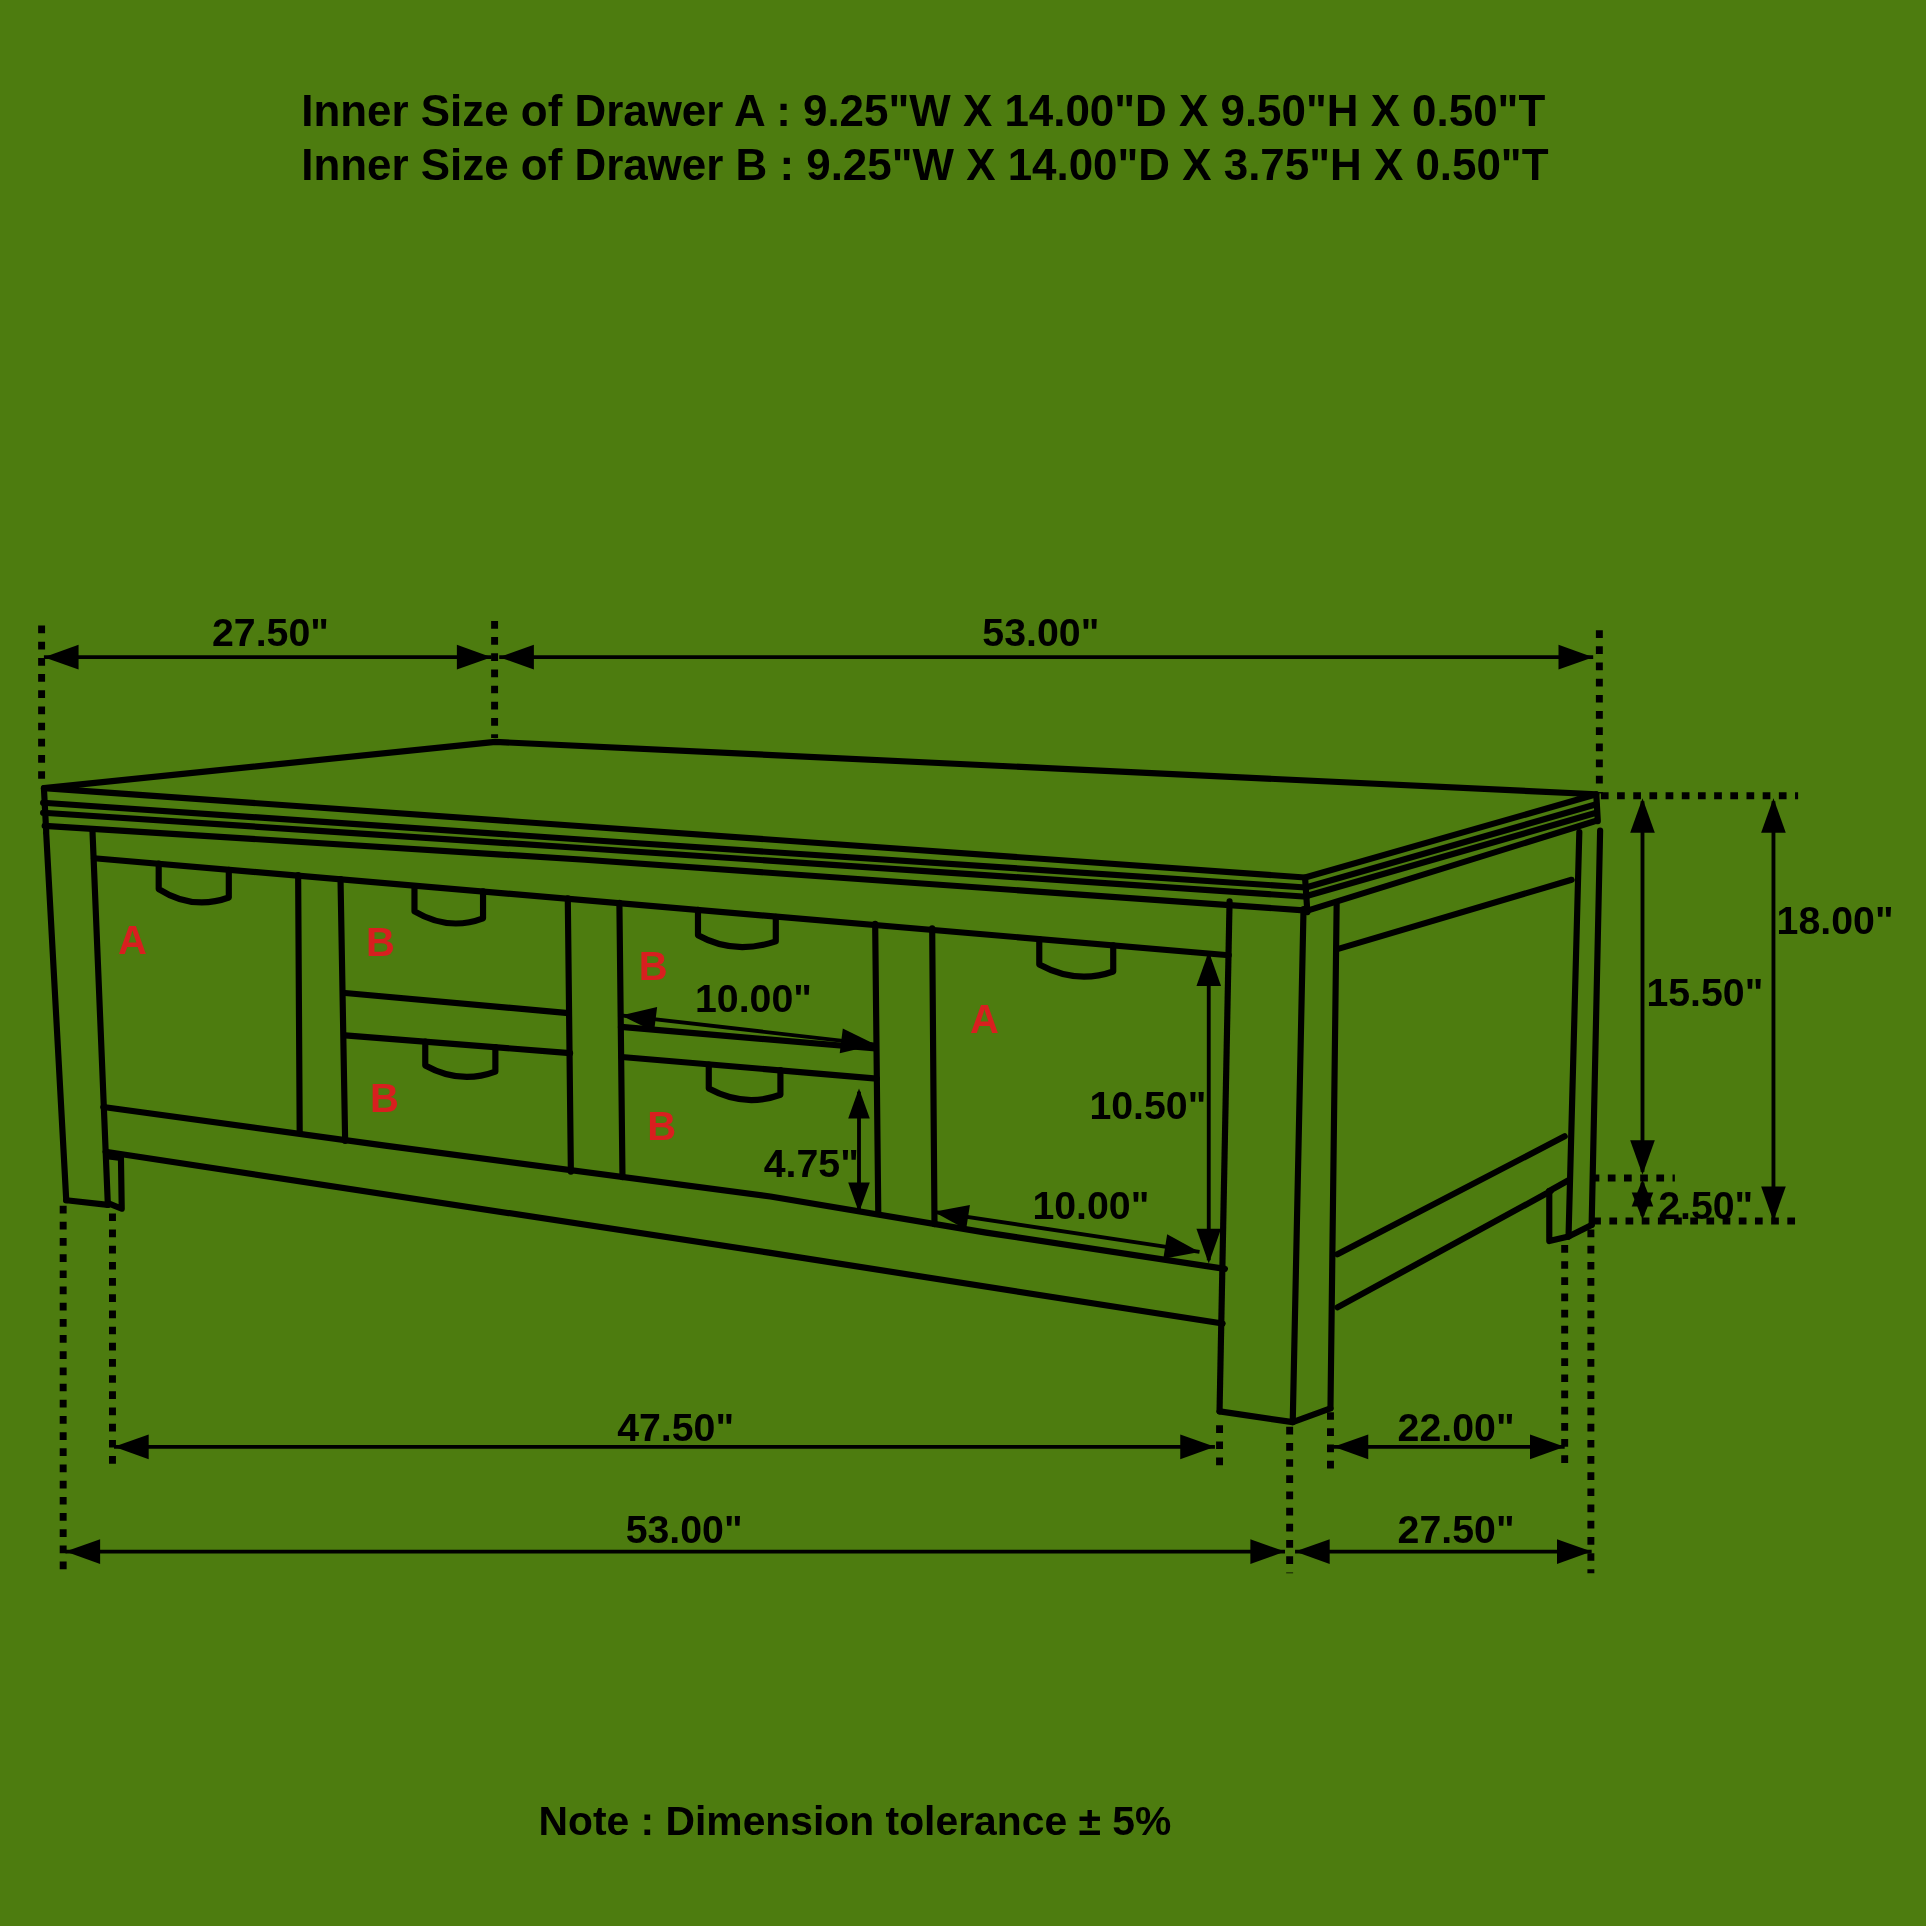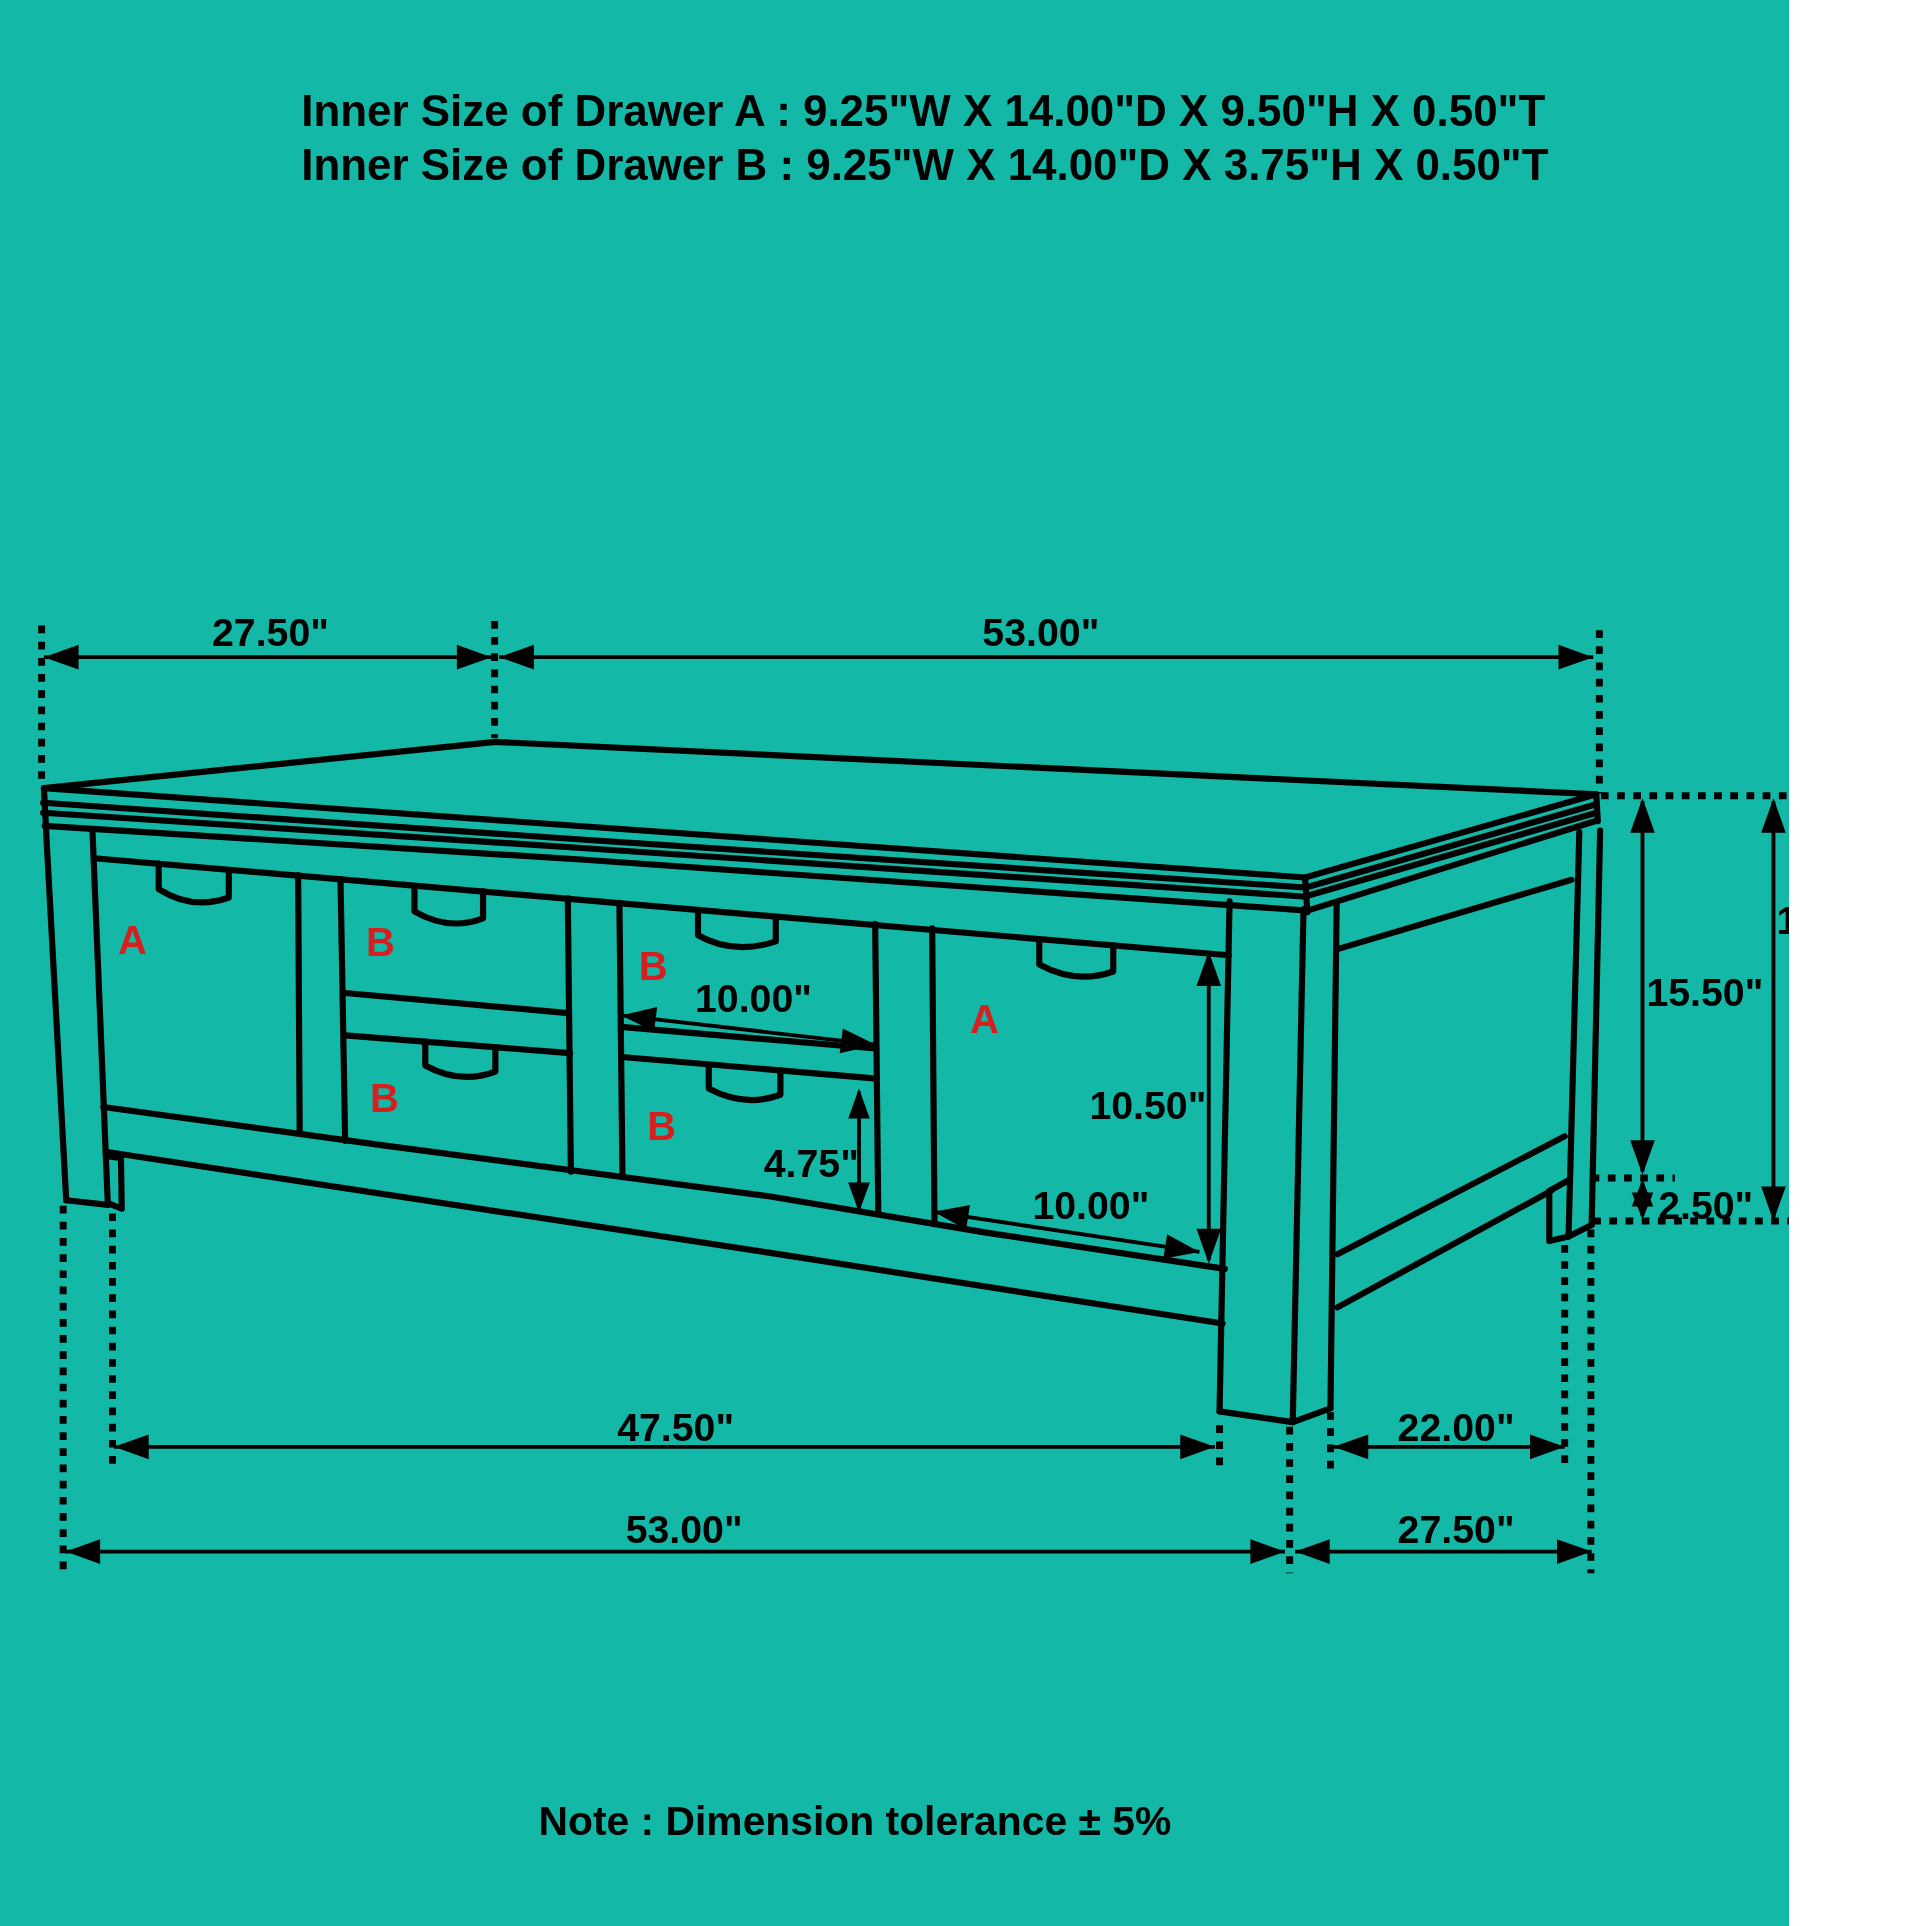--- a/index.html
+++ b/index.html
@@ -1,16 +1,16 @@
 <!DOCTYPE html>
 <html style="font-size:12.3px"><head>
 <meta charset="utf-8">
 <style>
   html,body{margin:0;padding:0;background:#fff;}
-  #page{position:relative;width:1789px;height:1926px;background:#14b8a6;overflow:hidden;}
+  #page{position:relative;width:1926px;height:1926px;background:#4d7c0f;overflow:hidden;}
   svg{position:absolute;left:0;top:0;}
   text{font-family:"Liberation Sans", sans-serif;font-weight:bold;fill:#000;}
   .red{fill:#d81f1f;}
 </style>
 </head>
 <body>
 <div id="page">
 <svg width="1926" height="1926" viewBox="0 0 2500 2500">
 
   <g stroke="#000" stroke-width="8" fill="none" stroke-linejoin="round" stroke-linecap="round">

